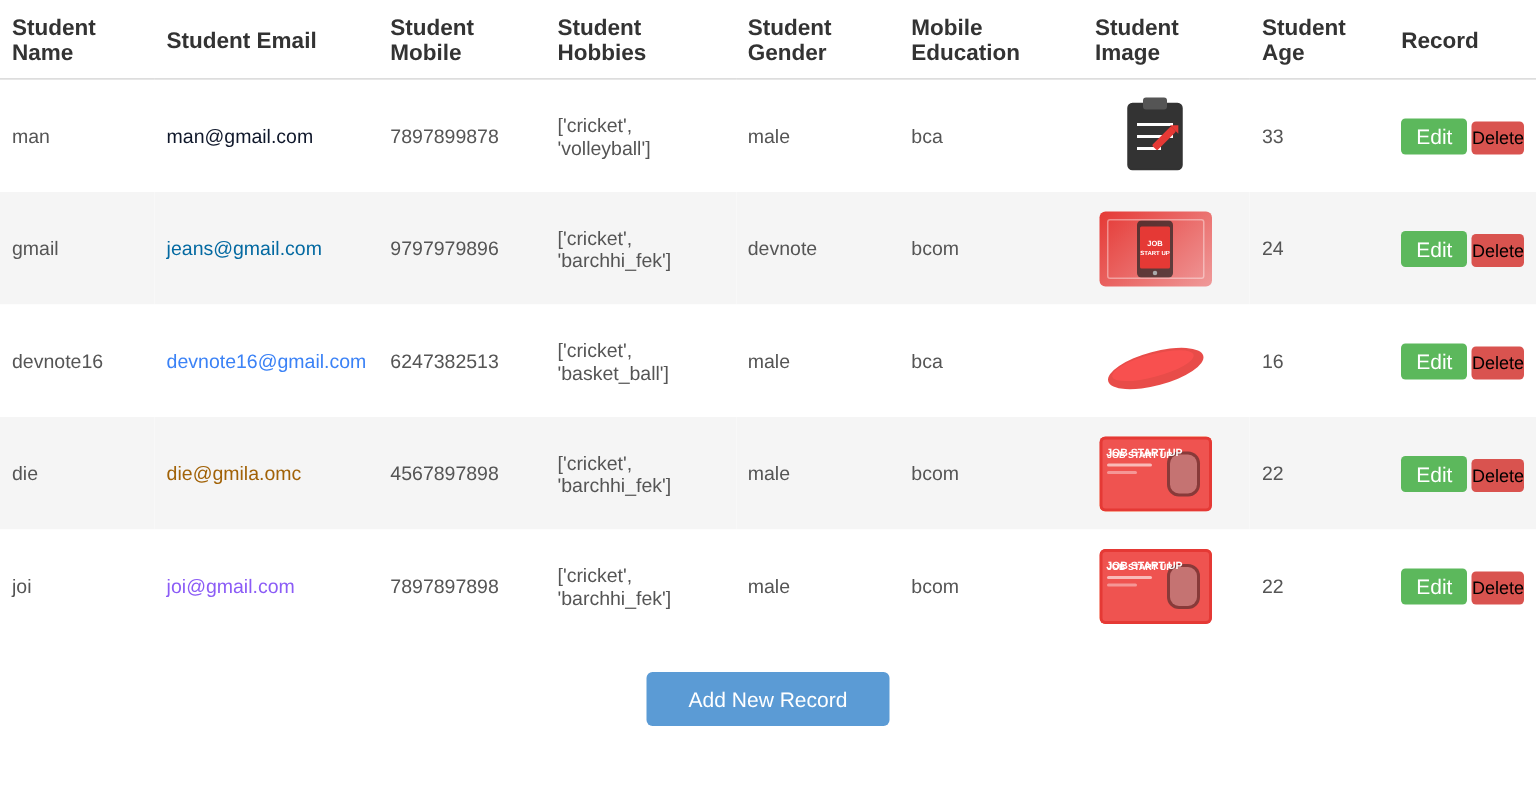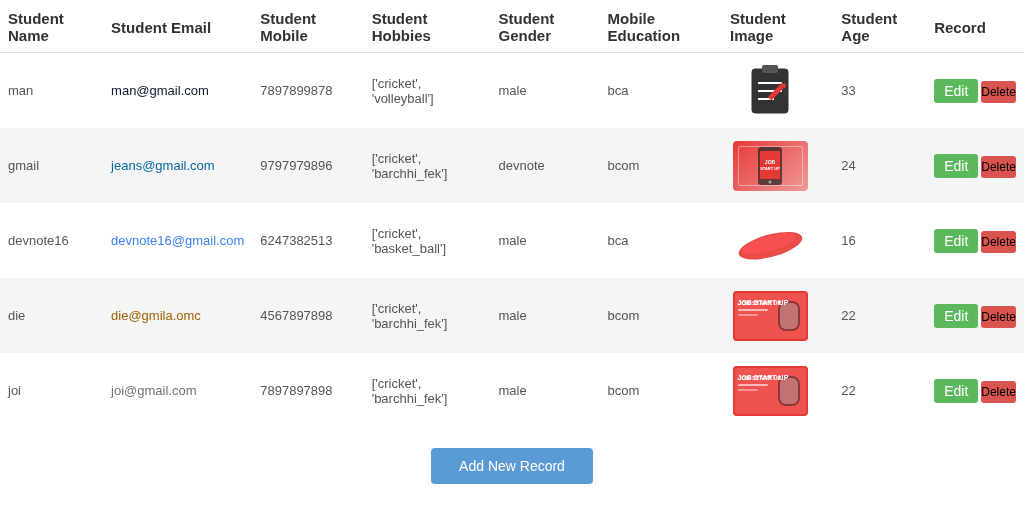--- a/index.html
+++ b/index.html
@@ -255,21 +255,21 @@
         <rect x="47" y="12" width="18" height="26" rx="6" fill="#ef9a9a" opacity="0.6"></rect>
       </svg>
     </div>
             </div>
           </td>
           <td>22</td>
           <td class="actions-cell"><button class="btn-edit">Edit</button><button class="btn-delete">Delete</button></td>
         </tr>
         <tr>
           <td>joi</td>
-          <td style="color: #737373;">joi@gmail.com</td>
+          <td style="color: #8b5cf6;">joi@gmail.com</td>
           <td>7897897898</td>
           <td>['cricket', 'barchhi_fek']</td>
           <td>male</td>
           <td>bcom</td>
           <td>
             <div class="student-image">
               <div class="image-phone2">
       <svg width="75" height="50" viewBox="0 0 75 50">
         <rect x="0" y="0" width="75" height="50" rx="3" fill="#e53935"></rect>
         <rect x="2" y="2" width="71" height="46" rx="2" fill="#ef5350"></rect>

